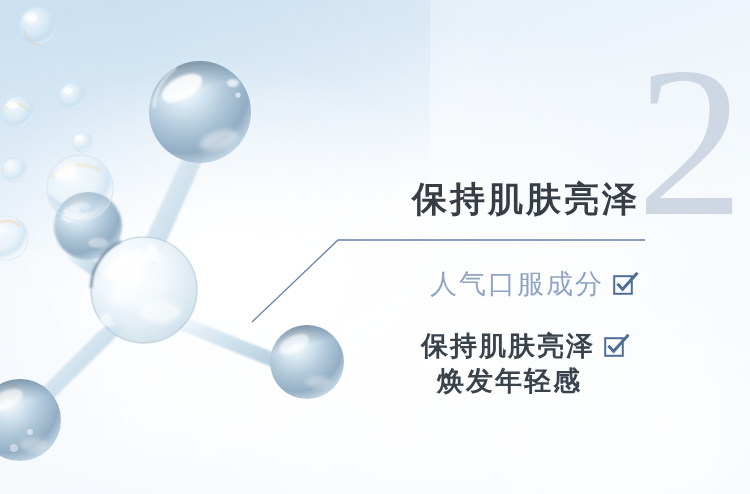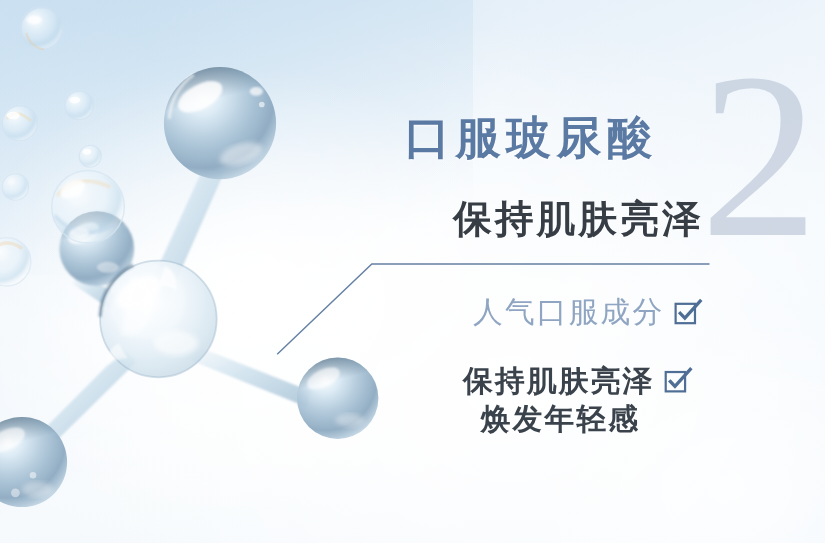--- a/index.html
+++ b/index.html
@@ -277,21 +277,20 @@
       <path d="M-10,230 q14,-16 30,-4" stroke="#f0cf9e" stroke-opacity=".35" stroke-width="3" fill="none"></path>
     </g>
   </svg>
 
   <svg class="divider" width="750" height="494" viewBox="0 0 750 494">
     <path d="M645,240 L338,240 L252,322" fill="none" stroke="#4a6a93" stroke-width="1.3" stroke-opacity=".85"></path>
   </svg>
 
   <div class="numeral">2</div>
 
-  <div class="headline">口服玻尿酸</div>
 
   <div class="subhead">保持肌肤亮泽</div>
 
   <div class="bullet-row bullet-1">
     <span class="bullet-text-light">人气口服成分</span>
     <span class="check">
       <svg width="22" height="22" viewBox="0 0 22 22">
         <rect x="1.2" y="3.2" width="17.6" height="17.6" fill="none" stroke="#4f6e95" stroke-width="2"></rect>
         <path d="M5.4,11.8 L9.6,16.2 L23.5,0.8" fill="none" stroke="#4f6e95" stroke-width="3" stroke-linecap="square"></path>
       </svg>

